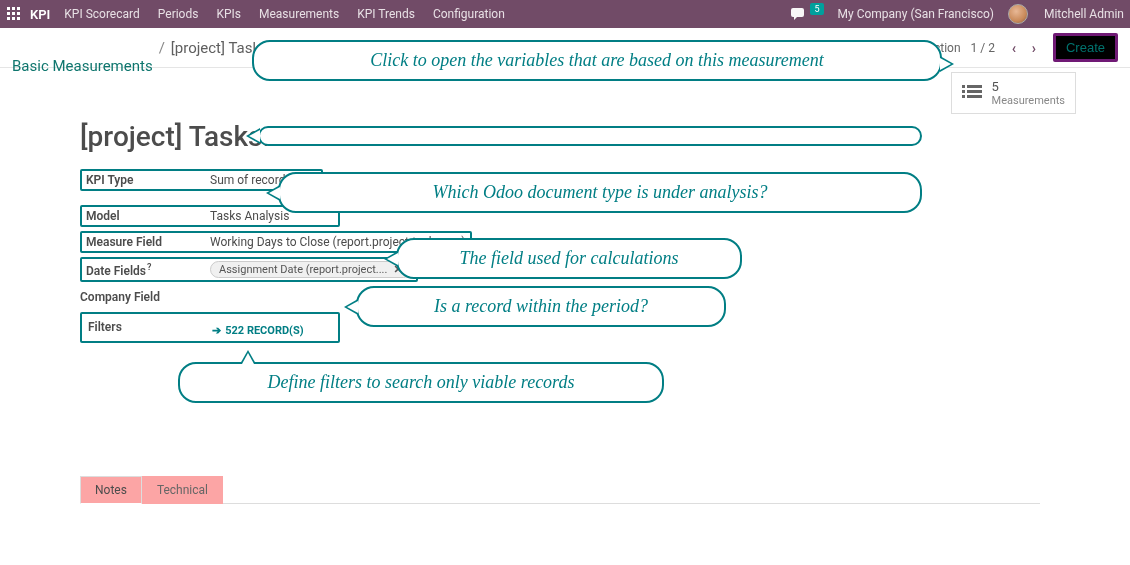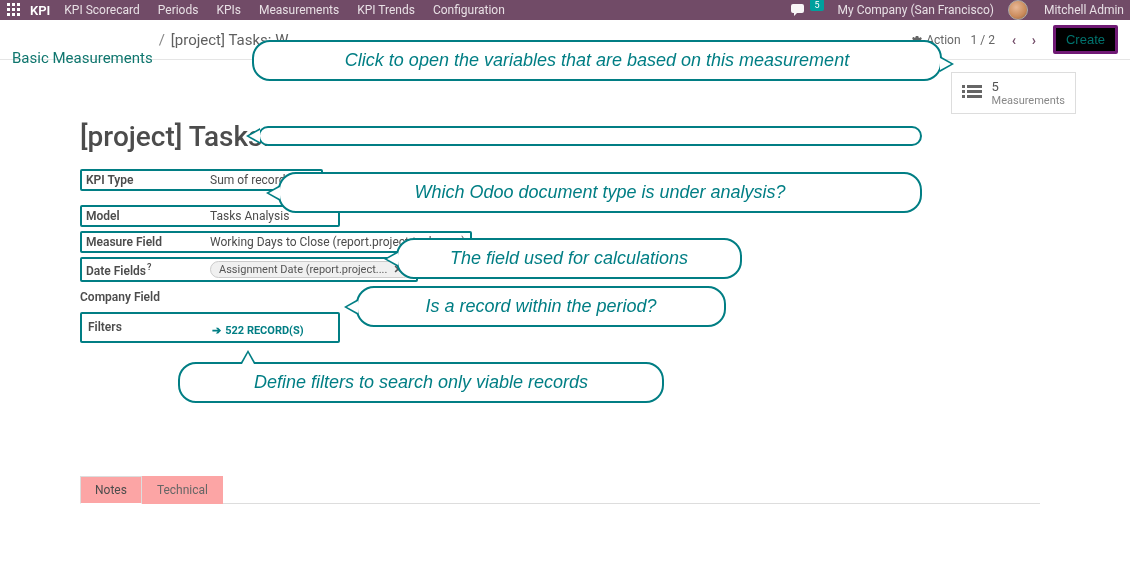--- a/index.html
+++ b/index.html
@@ -1,19 +1,19 @@
 <!DOCTYPE html>
 <html><head>
 <meta charset="utf-8">
 <style>
   * { box-sizing: border-box; margin: 0; padding: 0; }
   body { font-family: -apple-system, BlinkMacSystemFont, "Segoe UI", Roboto, sans-serif; font-size: 13px; color: #4c4c4c; background: #fff; width: 1130px; height: 565px; overflow: hidden; position: relative; }
 
   
-  .topnav { background: #714b67; color: #fff; height: 20px; display: flex; align-items: center; padding: 0 6px; font-size: 12px; }
+  .topnav { background: #714b67; color: #fff; height: 28px; display: flex; align-items: center; padding: 0 6px; font-size: 12px; }
   .topnav .apps-icon { width: 16px; height: 16px; display: inline-flex; align-items: center; justify-content: center; margin-right: 8px; }
   .topnav .brand { font-weight: 600; margin-right: 14px; font-size: 13px; }
   .topnav .nav-item { margin-right: 18px; cursor: pointer; color: #e8e0e5; }
   .topnav .spacer { flex: 1; }
   .topnav .chat { position: relative; margin-right: 14px; display: flex; align-items: center; }
   .topnav .chat .badge { background: #00a09d; color: #fff; font-size: 9px; padding: 1px 4px; border-radius: 2px; margin-left: 3px; position: relative; top: -5px; }
   .topnav .company { margin-right: 14px; color: #e8e0e5; }
   .topnav .user { display: flex; align-items: center; gap: 16px; color: #e8e0e5; }
   .topnav .avatar { width: 20px; height: 20px; border-radius: 50%; background: radial-gradient(circle at 40% 35%, #e8b896 0%, #c98a5a 60%, #8a5a3a 100%); border: 1px solid #aaa; }
 
@@ -49,21 +49,21 @@
   .add-filter { background: #00a09d; color: #fff; font-size: 10px; font-weight: bold; padding: 2px 6px; border: none; cursor: pointer; margin-left: 4px; }
   .records-link { color: #017e84; font-size: 11px; font-weight: bold; display: inline-flex; align-items: center; gap: 4px; margin-top: 6px; cursor: pointer; }
   .filters-block .label { align-self: flex-start; padding-top: 2px;}
   .filters-content { display:flex; flex-direction:column; align-items:flex-start;}
   .match-line { font-size: 12px; }
   .match-line strong { font-weight: 600; }
 
   .sup { font-size: 9px; vertical-align: super; margin-left:1px;}
 
   
-  .callout { position: absolute; background: #fff; border: 2px solid #017e84; border-radius: 18px; padding: 8px 22px; font-style: italic; color: #017e84; font-size: 18px; font-family: Liberation Sans, sans-serif; display: flex; align-items: center; justify-content: center; }
+  .callout { position: absolute; background: #fff; border: 2px solid #017e84; border-radius: 18px; padding: 8px 22px; font-style: italic; color: #017e84; font-size: 18px; font-family: Liberation Serif, serif; display: flex; align-items: center; justify-content: center; }
   .callout .tail { position: absolute; width: 0; height: 0; }
   
   .tail-left { left: -14px; top: 50%; margin-top: -8px; border-top: 8px solid transparent; border-bottom: 8px solid transparent; border-right: 14px solid #017e84; }
   .tail-left::after { content:''; position:absolute; left:3px; top:-6px; border-top:6px solid transparent; border-bottom:6px solid transparent; border-right:11px solid #fff;}
   
   .tail-right-top { right: -14px; top: 14px; border-top: 8px solid transparent; border-bottom: 8px solid transparent; border-left: 14px solid #017e84; }
   .tail-right-top::after { content:''; position:absolute; right:3px; top:-6px; border-top:6px solid transparent; border-bottom:6px solid transparent; border-left:11px solid #fff;}
   
   .tail-top { top: -14px; left: 60px; border-left: 8px solid transparent; border-right: 8px solid transparent; border-bottom: 14px solid #017e84;}
   .tail-top::after { content:''; position:absolute; top:3px; left:-6px; border-left:6px solid transparent; border-right:6px solid transparent; border-bottom:11px solid #fff;}

